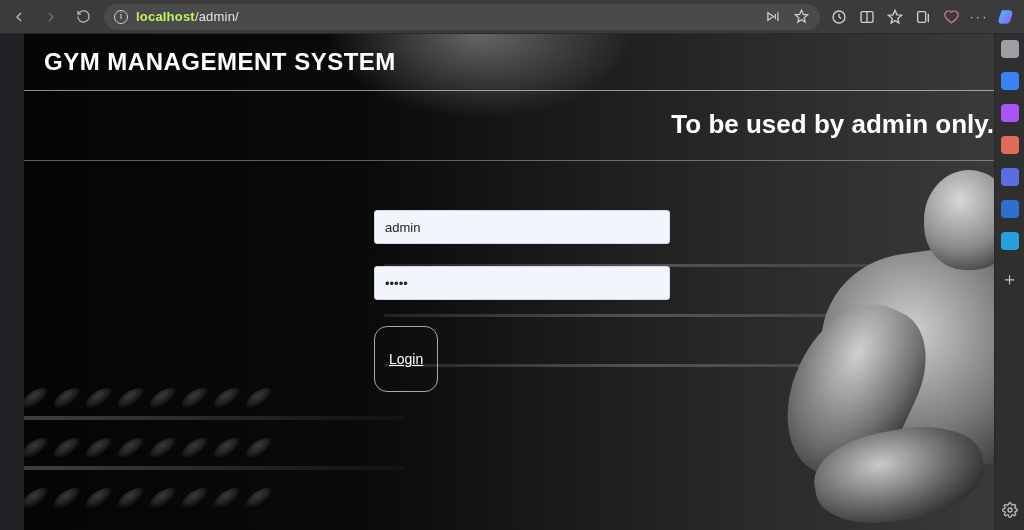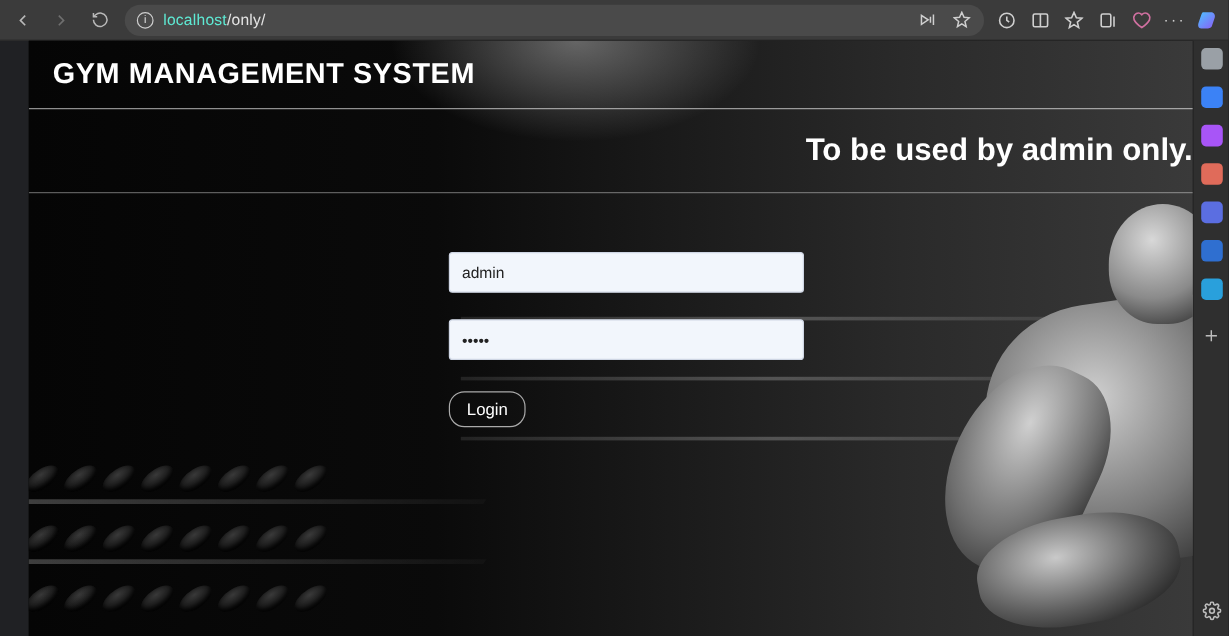--- a/index.html
+++ b/index.html
@@ -13,21 +13,21 @@
     border-bottom: 1px solid #2a2a2a;
   }
   .nav-btn { width: 22px; height: 22px; display:flex; align-items:center; justify-content:center; cursor:pointer; opacity:.85; }
   .nav-btn svg { stroke:#cfcfcf; }
   .addr {
     flex: 1; height: 26px; background: #4a4a4a; border-radius: 13px;
     display:flex; align-items:center; padding: 0 10px; gap:8px; color:#e4e4e4;
   }
   .addr .info-ic { width:14px; height:14px; border:1.4px solid #cfcfcf; border-radius:50%; display:flex;align-items:center;justify-content:center; font-size:9px; line-height:1; }
   .addr .url { font-size:13px; letter-spacing:.2px; }
-  .addr .url b { color:#5eead4; font-weight:400; }
+  .addr .url b { color:#bef264; font-weight:700; }
   .addr .right-ics { margin-left:auto; display:flex; gap:10px; align-items:center; }
   .rtools { display:flex; gap:10px; align-items:center; }
   .rtools span, .addr .right-ics span { width:18px; height:18px; display:flex; align-items:center; justify-content:center; }
 
   
   .viewport { flex:1; display:flex; }
   .content-wrap { flex:1; position:relative;margin-left:24px; }
   .edge-side {
     width: 30px; background: #2f2f2f; display:flex; flex-direction:column; align-items:center;
     padding-top:6px; gap:14px; border-left:1px solid #262626;
@@ -80,22 +80,22 @@
   .form {
     position:absolute; left:350px; top:176px; width:300px;
     display:flex; flex-direction:column; gap:22px;
   }
   .txt {
     width:296px; height:34px; background:#f2f6fc; border:1px solid #cfd6e4; border-radius:3px;
     padding:0 10px; font-size:13px; color:#222; outline:none;
   }
   .txt::placeholder { color:#999; }
   .btn {
-    align-self:flex-start; margin-top:4px; padding:6px 14px; font-size:14px;
-    color:#fff; background:transparent; border:1px solid #aaa; border-radius:13px; cursor:pointer;
+    align-self:flex-start; margin-top:4px; padding:24px 14px; font-size:14px;
+    color:#fff; background:transparent; border:1px solid #aaa; border-radius:13px; cursor:pointer;text-decoration:underline;
   }
 
 </style>
 </head>
 <body>
 
 <div class="chrome-bar">
   <div class="nav-btn">
     <svg width="16" height="16" viewBox="0 0 24 24" fill="none" stroke-width="2">
         <path d="M15 18l-6-6 6-6"></path>
@@ -109,21 +109,21 @@
   <div class="nav-btn">
     <svg width="15" height="15" viewBox="0 0 24 24" fill="none" stroke-width="2">
         <path d="M3 12a9 9 0 1 0 3-6.7L3 8"></path>
         <path d="M3 3v5h5"></path>
       </svg>
   </div>
 
   <div class="addr">
     <span class="info-ic">i</span>
     <span class="url">
-      <b>localhost</b><span>/only/</span>
+      <b>localhost</b><span>/admin/</span>
     </span>
     <span class="right-ics">
       <span>
         <svg width="15" height="15" viewBox="0 0 24 24" fill="none" stroke="#cfcfcf" stroke-width="2">
             <path d="M3 18V6l9 6-9 6zM15 8v8M19 5v14"></path>
           </svg>
       </span>
       <span>
         <svg width="15" height="15" viewBox="0 0 24 24" fill="none" stroke="#cfcfcf" stroke-width="2">
             <path d="M12 17.3L6.2 21l1.6-6.8L2 9.3l7-.6L12 2l3 6.7 7 .6-5.8 4.9L17.8 21z"></path>

